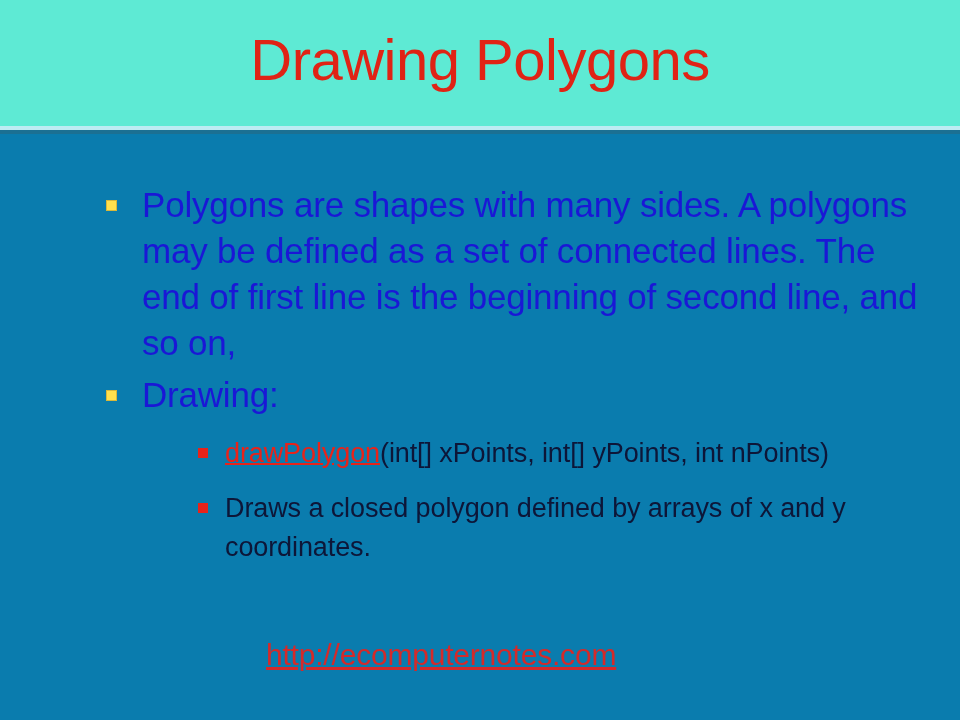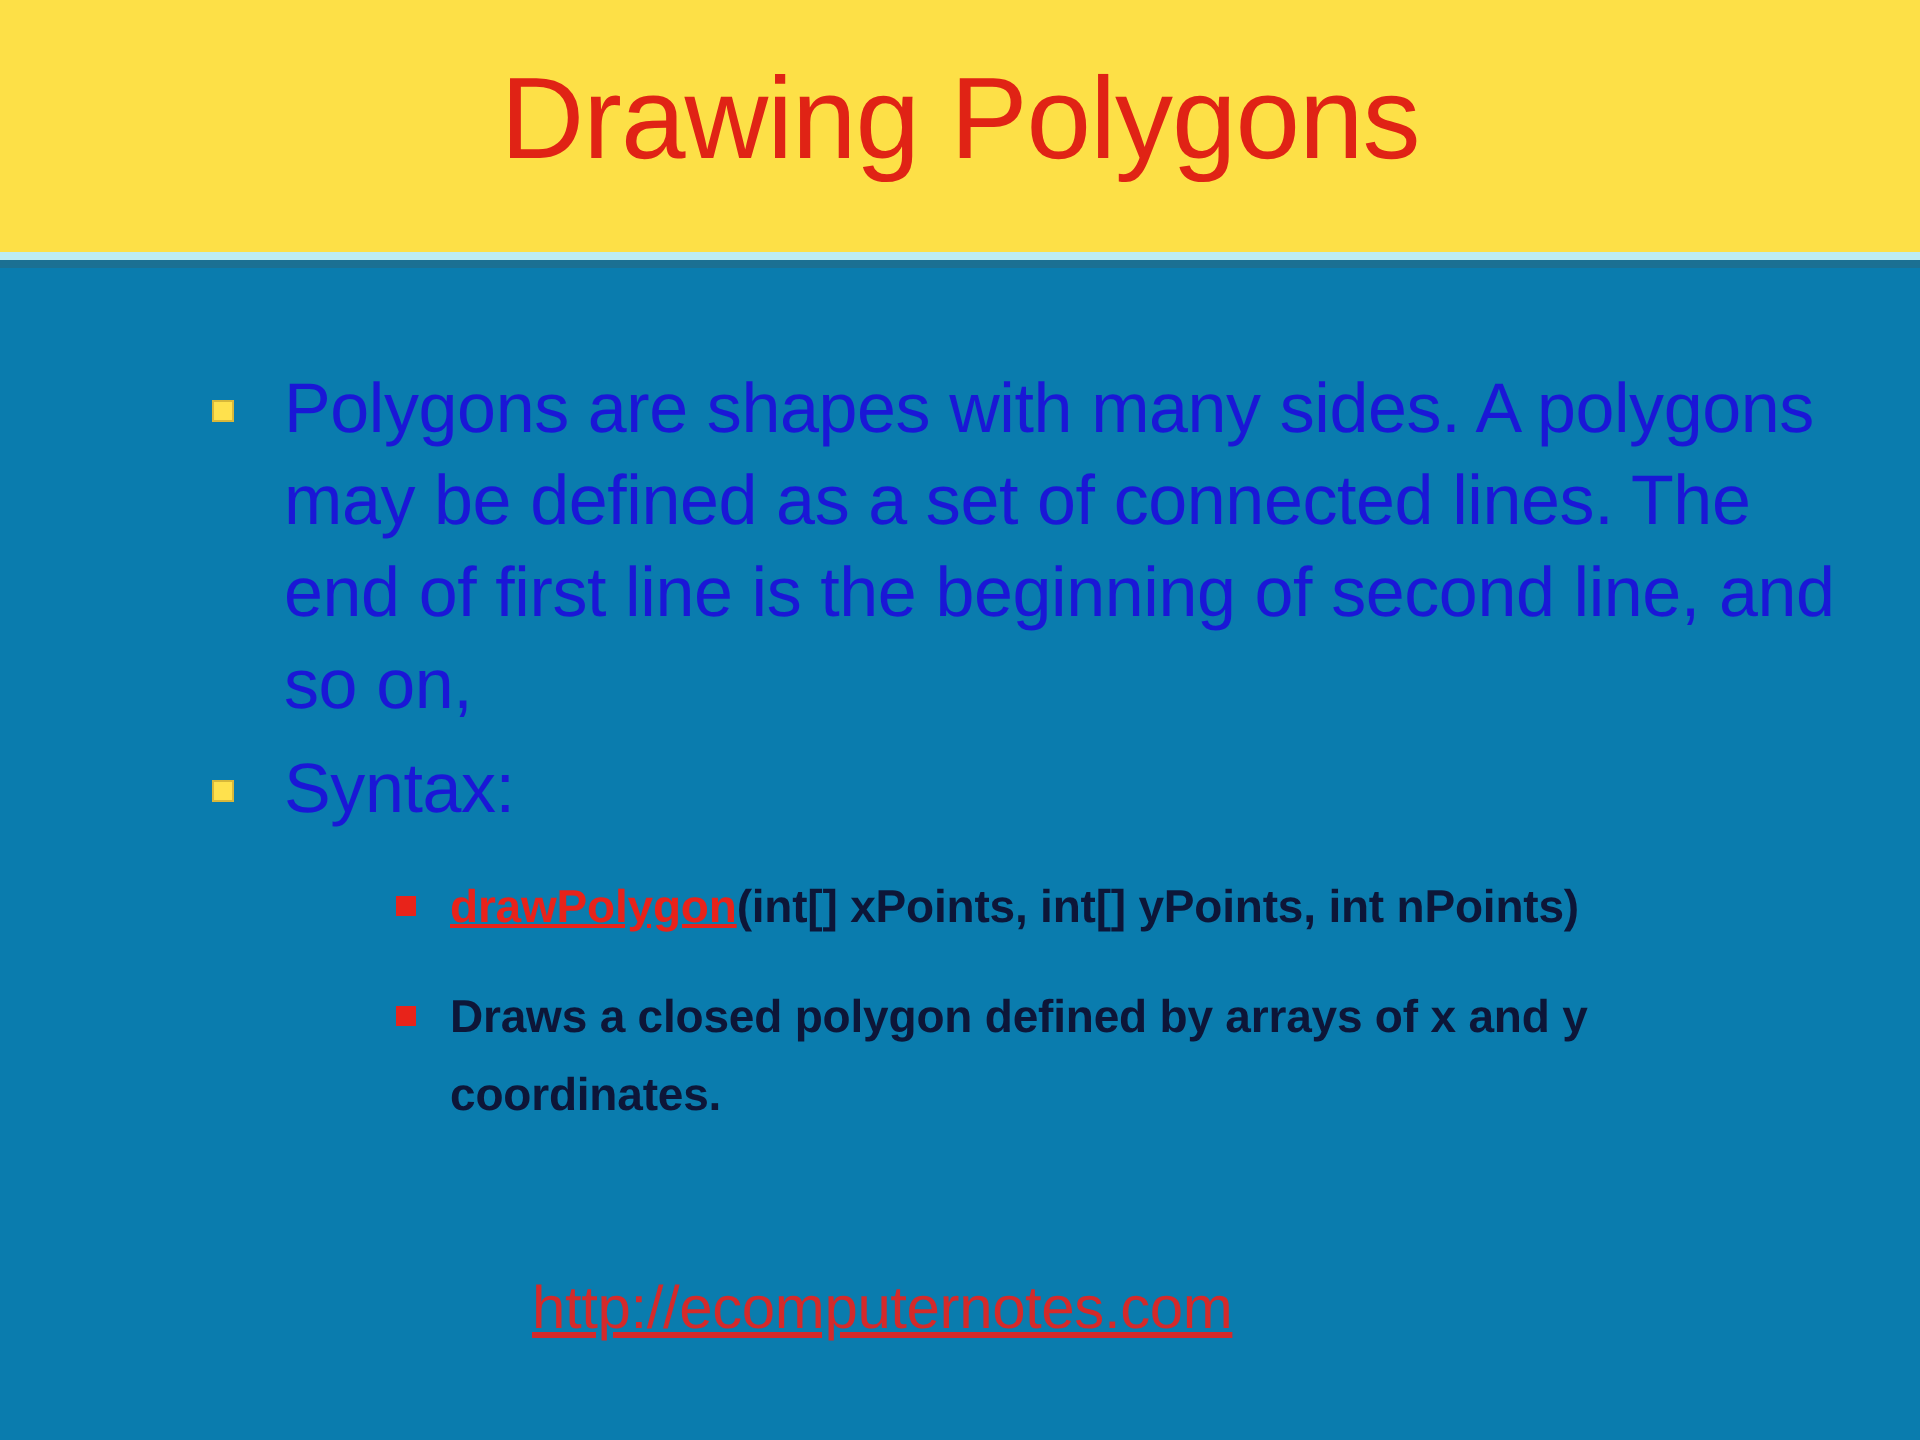--- a/index.html
+++ b/index.html
@@ -20,21 +20,21 @@
     background: #ffffff;
   }
 
   
   #title-band {
     position: absolute;
     left: 0;
     top: 0;
     width: 960px;
     height: 126px;
-    background: #fde047;
+    background: #5eead4;
   }
   #slide-title {
     position: absolute;
     left: 0;
     top: 26px;
     width: 960px;
     text-align: center;
     color: #e02315;
     font-size: 58px;
     line-height: 68px;
@@ -113,23 +113,23 @@
   .l2-bullet {
     position: absolute;
     left: 0px;
     top: 14px;
     width: 10px;
     height: 10px;
     background: #e8231a;
   }
   .l2-text {
     color: #0d1638;
-    font-size: 23px;
+    font-size: 27px;
     line-height: 39px;
-    font-weight: 700;
+    font-weight: 400;
     letter-spacing: -0.1px;
     margin-top: 16px;
   }
   .code-name {
     color: #e8231a;
     text-decoration: underline;
     text-decoration-color: #e8231a;
     text-underline-offset: 1px;
   }
 
@@ -163,21 +163,21 @@
 
     <div id="content">
 
       <div class="l1-item">
         <span class="l1-bullet"></span>
         <div class="l1-text">Polygons are shapes with many sides. A polygons may be defined as a set of connected lines. The end of first line is the beginning of second line, and so on,</div>
       </div>
 
       <div class="l1-item">
         <span class="l1-bullet"></span>
-        <div class="l1-text">Syntax:</div>
+        <div class="l1-text">Drawing:</div>
 
         <div class="l2-list">
 
           <div class="l2-item">
             <span class="l2-bullet"></span>
             <div class="l2-text"><span class="code-name">drawPolygon</span><span>(int[] xPoints, int[] yPoints, int nPoints)</span></div>
           </div>
 
           <div class="l2-item">
             <span class="l2-bullet"></span>

